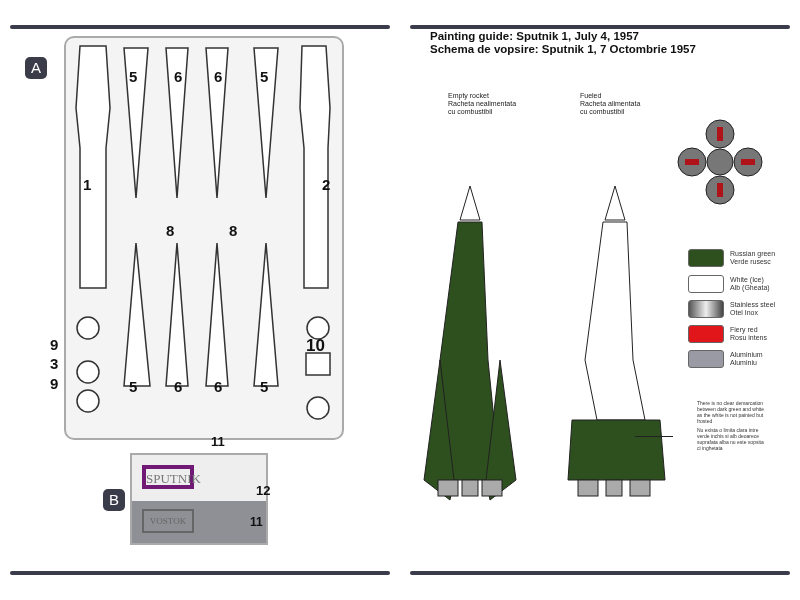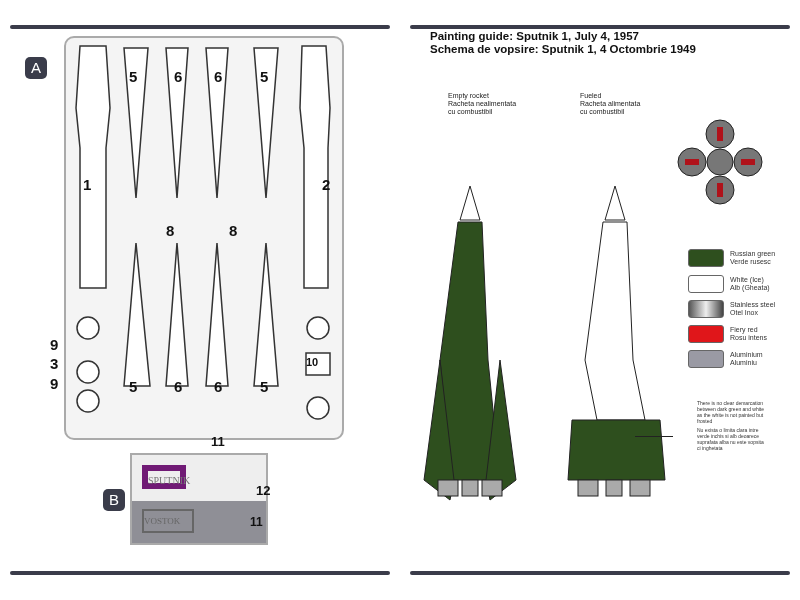--- a/index.html
+++ b/index.html
@@ -18,21 +18,21 @@
 </head>
 <body>
 
 <div class="hr" style="left:10px;top:25px;width:380px"></div>
 <div class="hr" style="left:410px;top:25px;width:380px"></div>
 <div class="hr" style="left:10px;top:571px;width:380px"></div>
 <div class="hr" style="left:410px;top:571px;width:380px"></div>
 
 <div class="pg-title">
  <div>Painting guide: Sputnik 1, July 4, 1957</div>
- <div>Schema de vopsire: Sputnik 1, 4 Octombrie 1949</div>
+ <div>Schema de vopsire: Sputnik 1, 7 Octombrie 1957</div>
 </div>
 
 <div class="badge" style="left:25px;top:57px">A</div>
 <div class="sprue">
  <svg width="280" height="404">
   <g stroke="#333" fill="#fff" stroke-width="1.5">
    <path d="M14 8 L40 8 L44 70 L40 110 L40 250 L14 250 L14 110 L10 70 Z"></path>
    <path d="M236 8 L260 8 L264 70 L262 110 L262 250 L238 250 L238 110 L234 70 Z"></path>
    <path d="M58 10 L82 10 L70 160 Z"></path>
    <path d="M100 10 L122 10 L111 160 Z"></path>
@@ -59,27 +59,27 @@
 <span class="num" style="left:260px;top:68px">5</span>
 <span class="num" style="left:166px;top:222px">8</span>
 <span class="num" style="left:229px;top:222px">8</span>
 <span class="num" style="left:129px;top:378px">5</span>
 <span class="num" style="left:174px;top:378px">6</span>
 <span class="num" style="left:214px;top:378px">6</span>
 <span class="num" style="left:260px;top:378px">5</span>
 <span class="num" style="left:50px;top:336px">9</span>
 <span class="num" style="left:50px;top:355px">3</span>
 <span class="num" style="left:50px;top:375px">9</span>
-<span class="num" style="left:306px;top:356px;font-size:11px">10</span>
+<span class="num" style="left:306px;top:336px;font-size:17px">10</span>
 
 <div class="badge" style="left:103px;top:489px">B</div>
 <div style="position:absolute;left:130px;top:453px;width:138px;height:92px;border:2px solid #aaa;background:#eee">
  <div style="position:absolute;left:0;top:46px;width:134px;height:42px;background:#8f8f96"></div>
- <div style="position:absolute;left:10px;top:10px;width:44px;height:24px;border:6px solid #701a75;font-family:'Liberation Serif',serif;font-size:10px;text-align:center;line-height:20px;color:#777">SPUTNIK</div>
- <div style="position:absolute;left:10px;top:54px;width:52px;height:24px;border:2px solid #666;font-family:'Liberation Serif',serif;font-size:9px;text-align:left;line-height:20px;color:#666">VOSTOK</div>
+ <div style="position:absolute;left:10px;top:10px;width:52px;height:24px;border:4px solid #701a75;font-family:'Liberation Serif',serif;font-size:13px;text-align:center;line-height:20px;color:#777">SPUTNIK</div>
+ <div style="position:absolute;left:10px;top:54px;width:52px;height:24px;border:2px solid #666;font-family:'Liberation Serif',serif;font-size:9px;text-align:center;line-height:20px;color:#666">VOSTOK</div>
 </div>
 <span class="num" style="left:211px;top:434px;font-size:13px">11</span>
 <span class="num" style="left:256px;top:483px;font-size:13px">12</span>
 <span class="num" style="left:250px;top:515px;font-size:12px">11</span>
 
 <div class="lbl" style="left:448px;top:92px">
  <div>Empty rocket</div>
  <div>Racheta nealimentata</div>
  <div>cu combustibil</div>
 </div>

